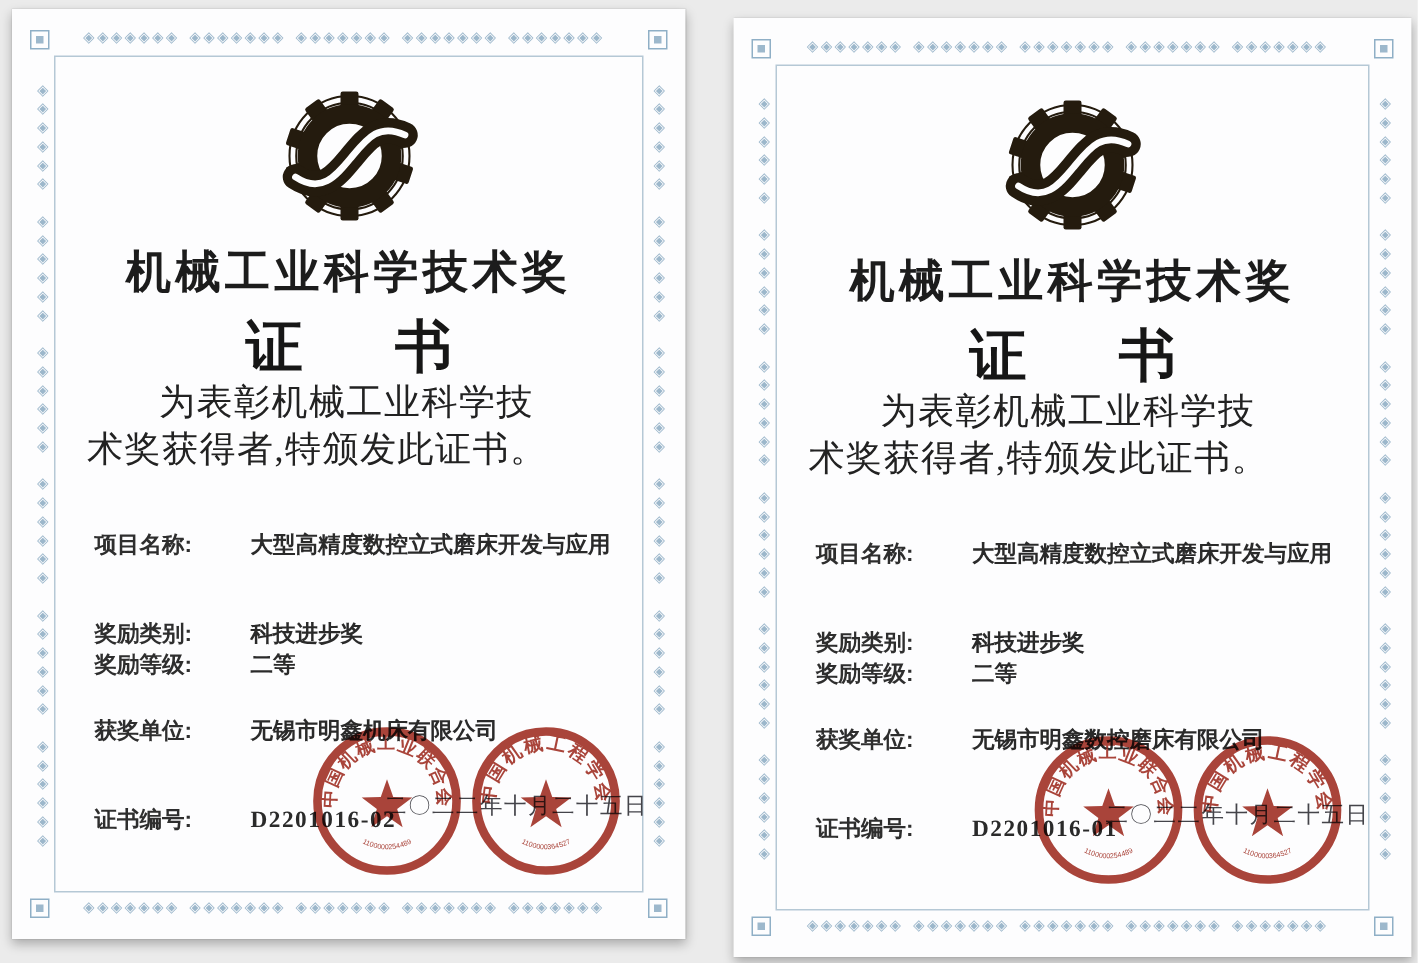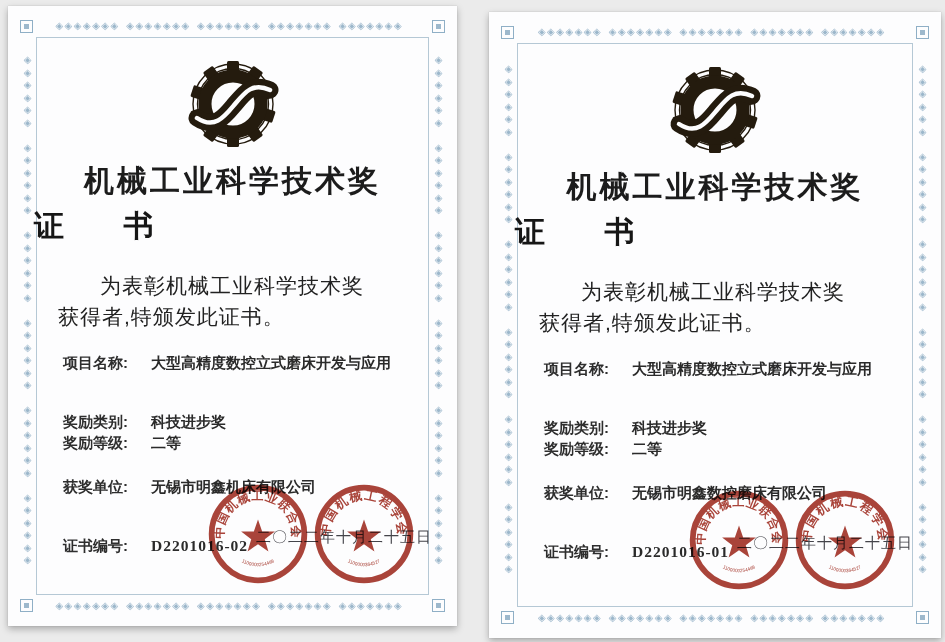--- a/index.html
+++ b/index.html
@@ -34,33 +34,33 @@
   .inner-line{position:absolute;top:31px;bottom:31px;left:28px;right:28px;border:1px solid #b5c8d5;}
 
   .content{position:absolute;inset:0;}
   .logo{position:absolute;left:50%;top:52px;transform:translateX(-50%);}
   .title{
     position:absolute;top:155px;left:0;right:0;text-align:center;
     font-family:"Liberation Serif", serif;font-weight:bold;
     font-size:30px;letter-spacing:3px;color:#1c1c1c;
   }
   .subtitle{
-    position:absolute;top:200px;left:0;right:0;text-align:left;
+    position:absolute;top:200px;left:0;right:0;text-align:center;
     font-family:"Liberation Serif", serif;font-weight:bold;
-    font-size:30px;letter-spacing:26px;text-indent:26px;color:#161616;
+    font-size:38px;letter-spacing:26px;text-indent:26px;color:#161616;
   }
   .intro{
-    position:absolute;top:264px;left:50px;width:318px;
-    font-family:Liberation Sans, sans-serif;
-    font-size:21px;line-height:31px;color:#222;
+    position:absolute;top:248px;left:50px;width:318px;
+    font-family:Liberation Serif, serif;
+    font-size:24px;line-height:31px;color:#222;
     text-indent:2em;letter-spacing:1px;
   }
   .row{position:absolute;left:55px;font-size:15px;color:#2e2e2e;font-weight:600;white-space:nowrap;}
   .row .lab{display:inline-block;min-width:80px;}
-  .row .val{margin-left:8px;font-weight:600;color:#2a2a2a;}
+  .row .val{margin-left:24px;font-weight:600;color:#2a2a2a;}
   .r1{top:348px}.r2{top:407px}.r3{top:428px}.r4{top:472px}
   .row-no{top:531px;font-weight:600;}
   .row-no .val{font-family:"Liberation Serif", serif;letter-spacing:1px;font-size:15.5px;}
   .datespan{
     position:absolute;left:248px;top:522px;width:195px;
     font-family:"Liberation Serif", serif;font-size:15px;color:#44444a;
     letter-spacing:1px;z-index:1;white-space:nowrap;
   }
   .seal{position:absolute;width:100px;height:100px;z-index:2;mix-blend-mode:multiply;opacity:.93;}
   .seal-1{left:200px;top:478px;}

